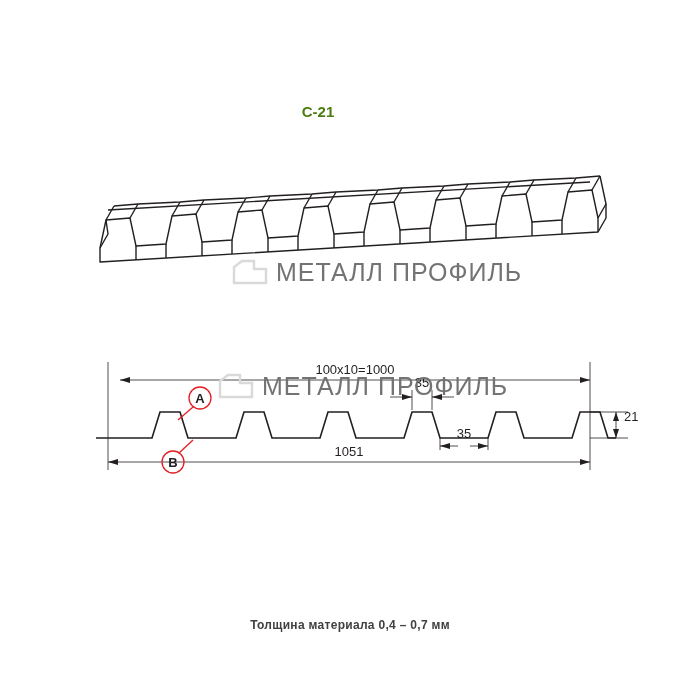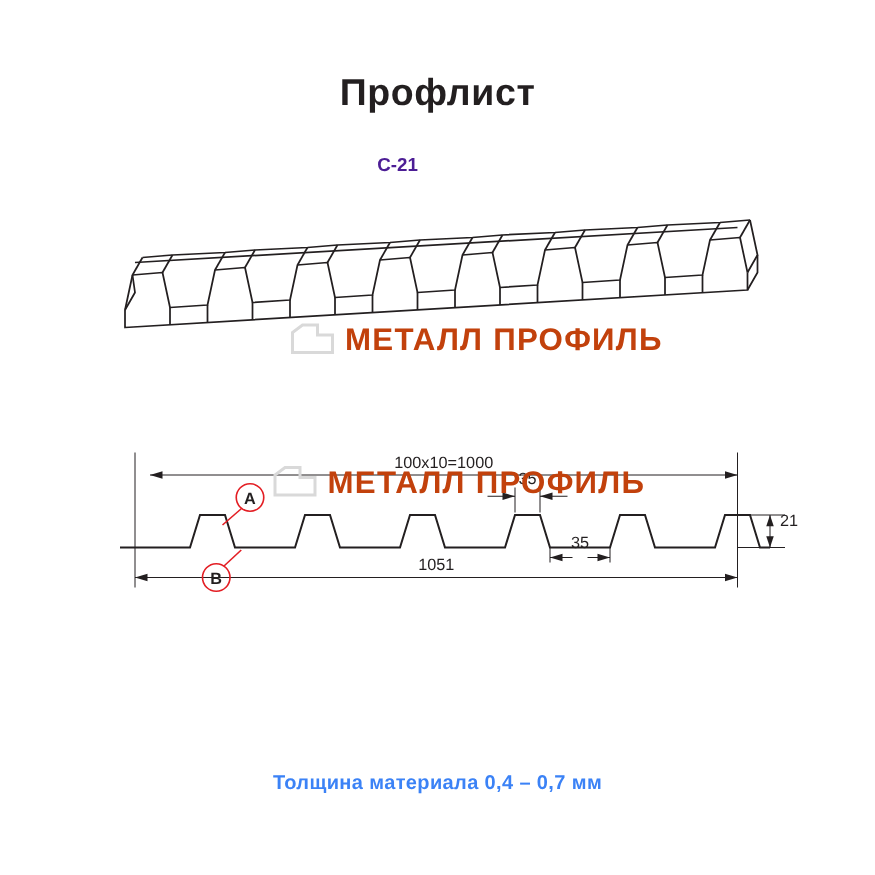--- a/index.html
+++ b/index.html
@@ -32,22 +32,21 @@
     color: #231f20;
   }
   .subtitle {
     position: absolute;
     top: 103px;
     left: 0;
     width: 636px;
     text-align: center;
     font-size: 15px;
     font-weight: bold;
-    color: #4c1d95;
-    margin-top: 21px;
+    color: #4d7c0f;
   }
   .iso-wrap {
     position: absolute;
     top: 150px;
     left: 70px;
     width: 560px;
     height: 160px;
   }
   .draw-wrap {
     position: absolute;
@@ -56,30 +55,30 @@
     width: 590px;
     height: 160px;
     text-align: center;
   }
   .footnote {
     position: absolute;
     top: 618px;
     left: 0;
     width: 700px;
     text-align: center;
-    font-size: 16px;
+    font-size: 12px;
     font-weight: bold;
     letter-spacing: 0.3px;
-    color: #3b82f6;
+    color: #404040;
   }
   .wm {
     position: absolute;
     pointer-events: none;
-    color: #c2410c;
-    font-weight: bold;
+    color: #737373;
+    font-weight: normal;
     white-space: nowrap;
     letter-spacing: 1px;
   }
   .wm1 {
     top: 258px;
     left: 232px;
     font-size: 25px;
   }
   .wm2 {
     top: 372px;
@@ -92,21 +91,20 @@
     margin-right: 8px;
   }
   svg { display: block; }
   text { font-family: "Liberation Sans", sans-serif; fill: #231f20; }
 </style>
 </head>
 <body>
 
 <div class="page">
 
-  <div class="title">Профлист</div>
   <div class="subtitle">С-21</div>
 
   <div class="iso-wrap">
     <svg width="560" height="160" viewBox="0 0 560 160">
       <g fill="none" stroke="#231f20" stroke-width="1.4" stroke-linejoin="round">
 
         <path d="M38 60 L520 32"></path>
 
         <path d="M30 98
                  L36 70 L60 68 L66 96

